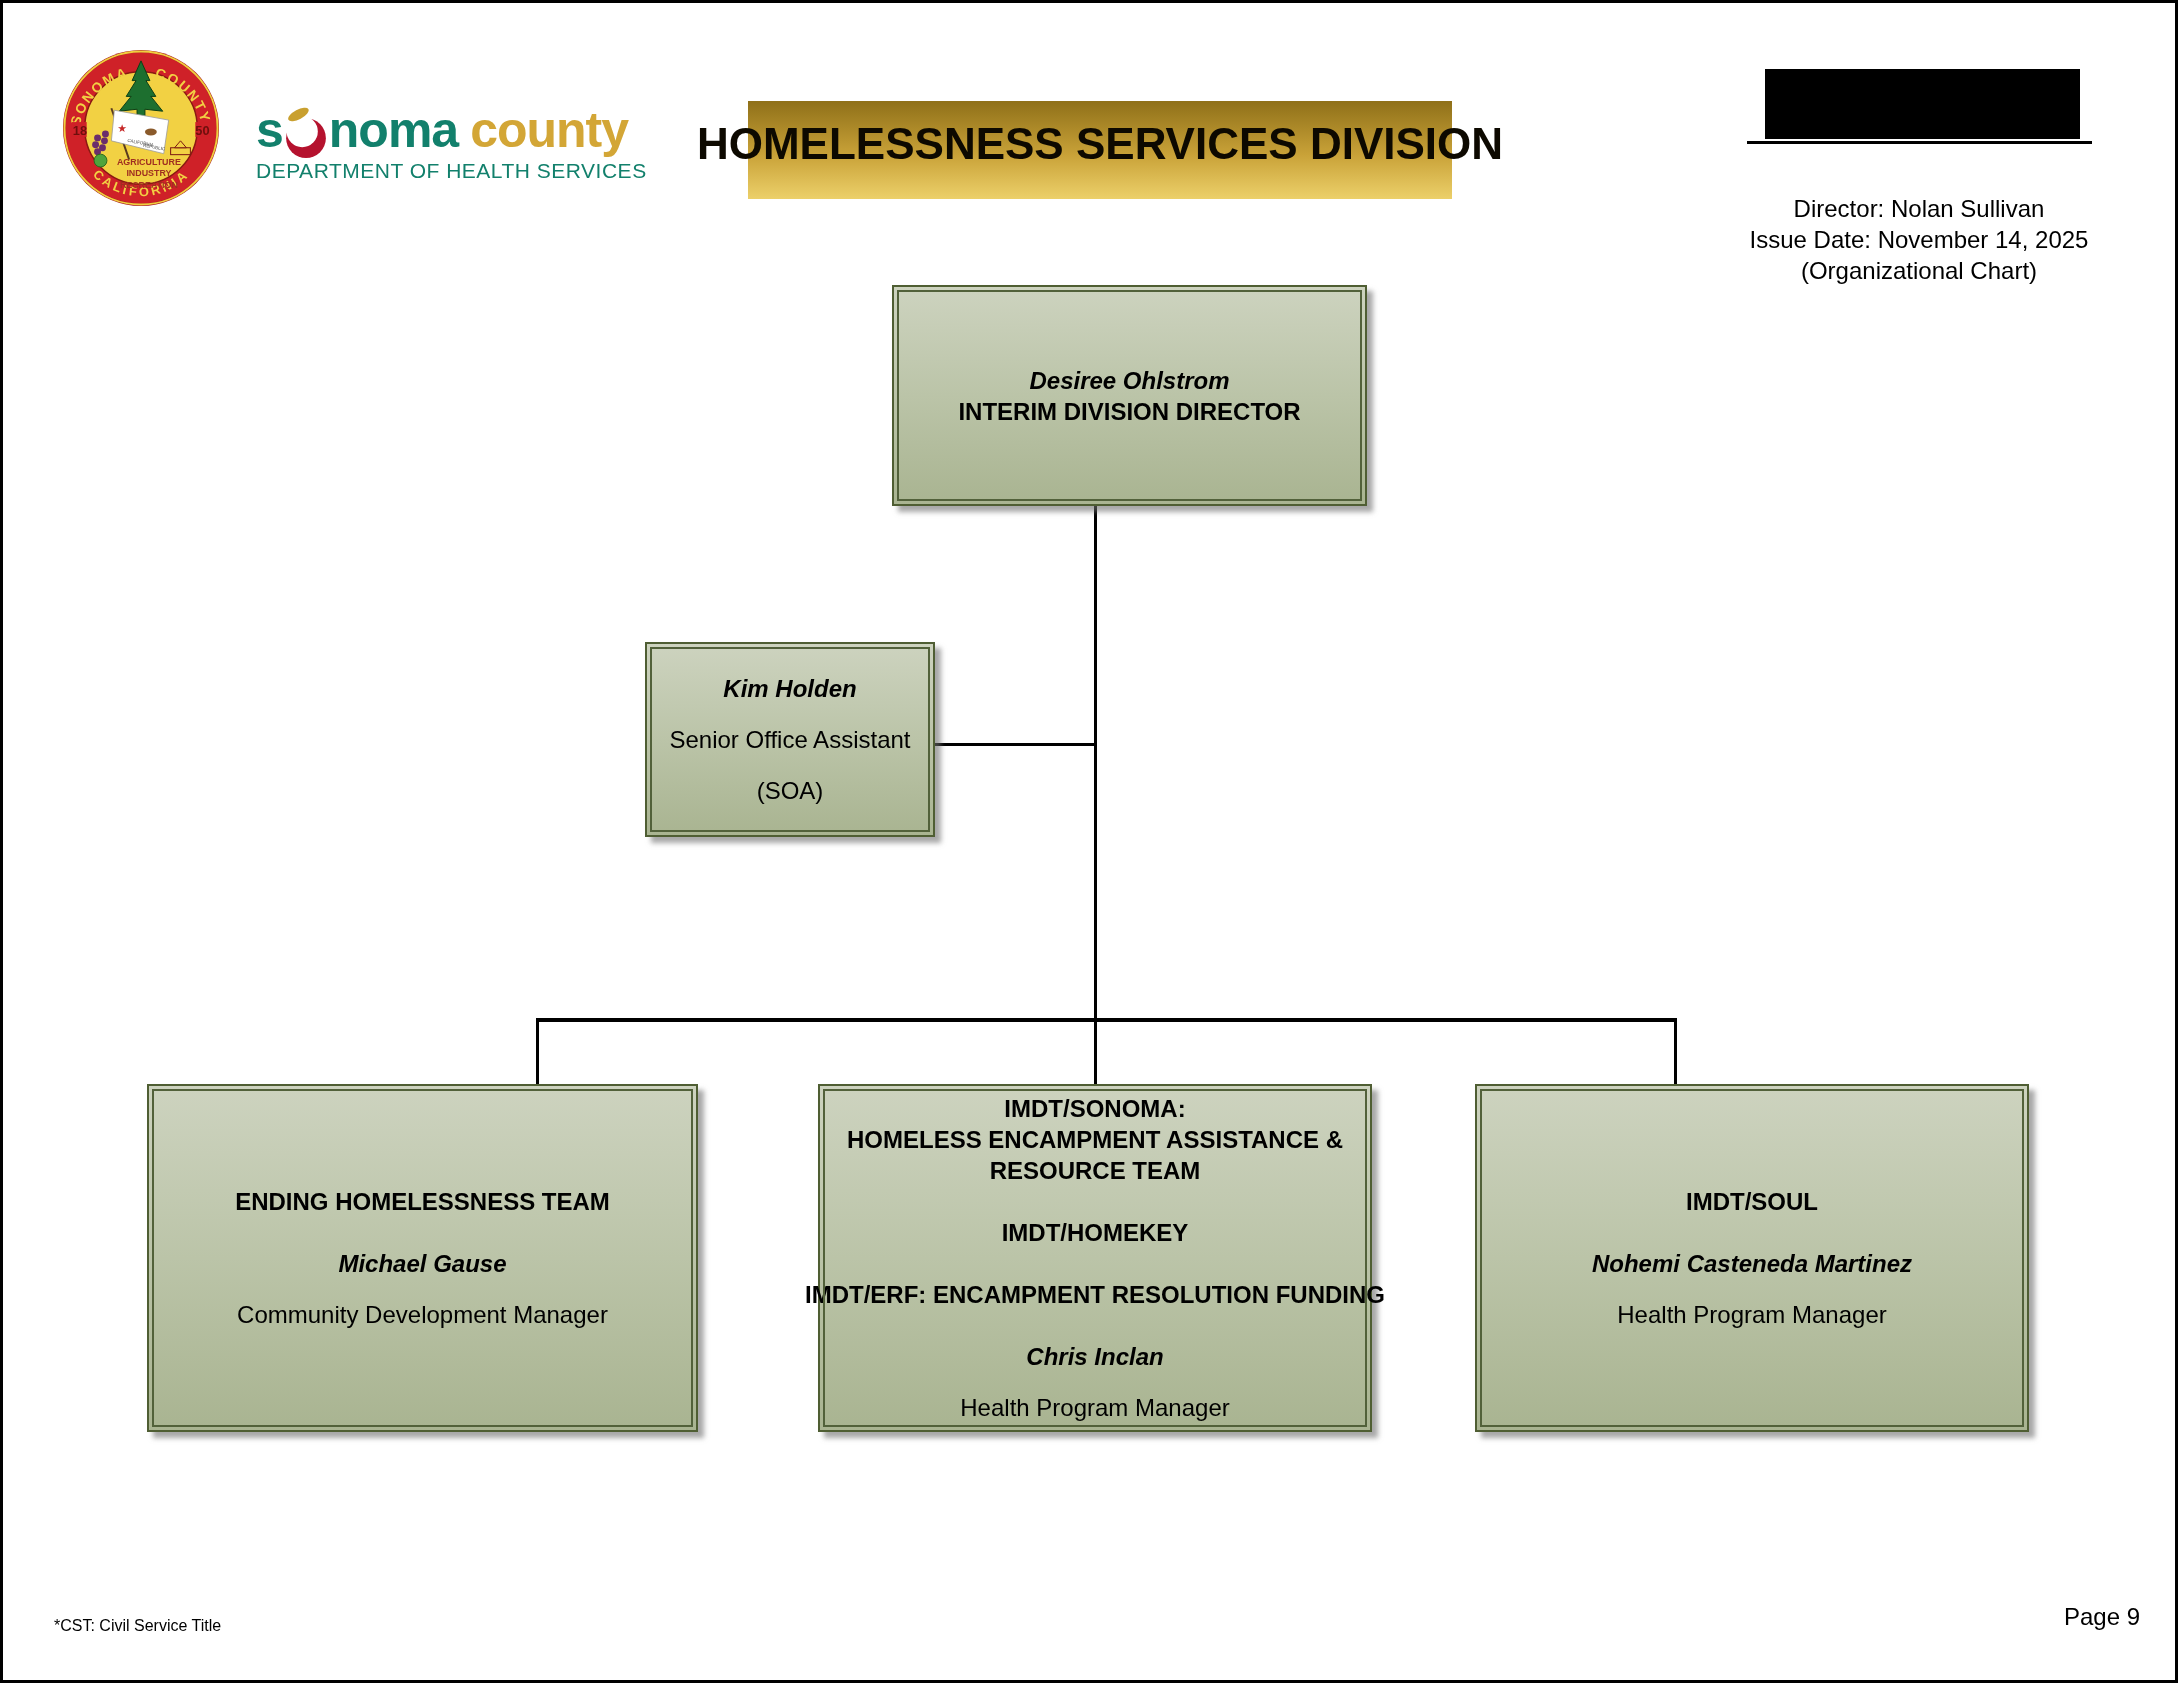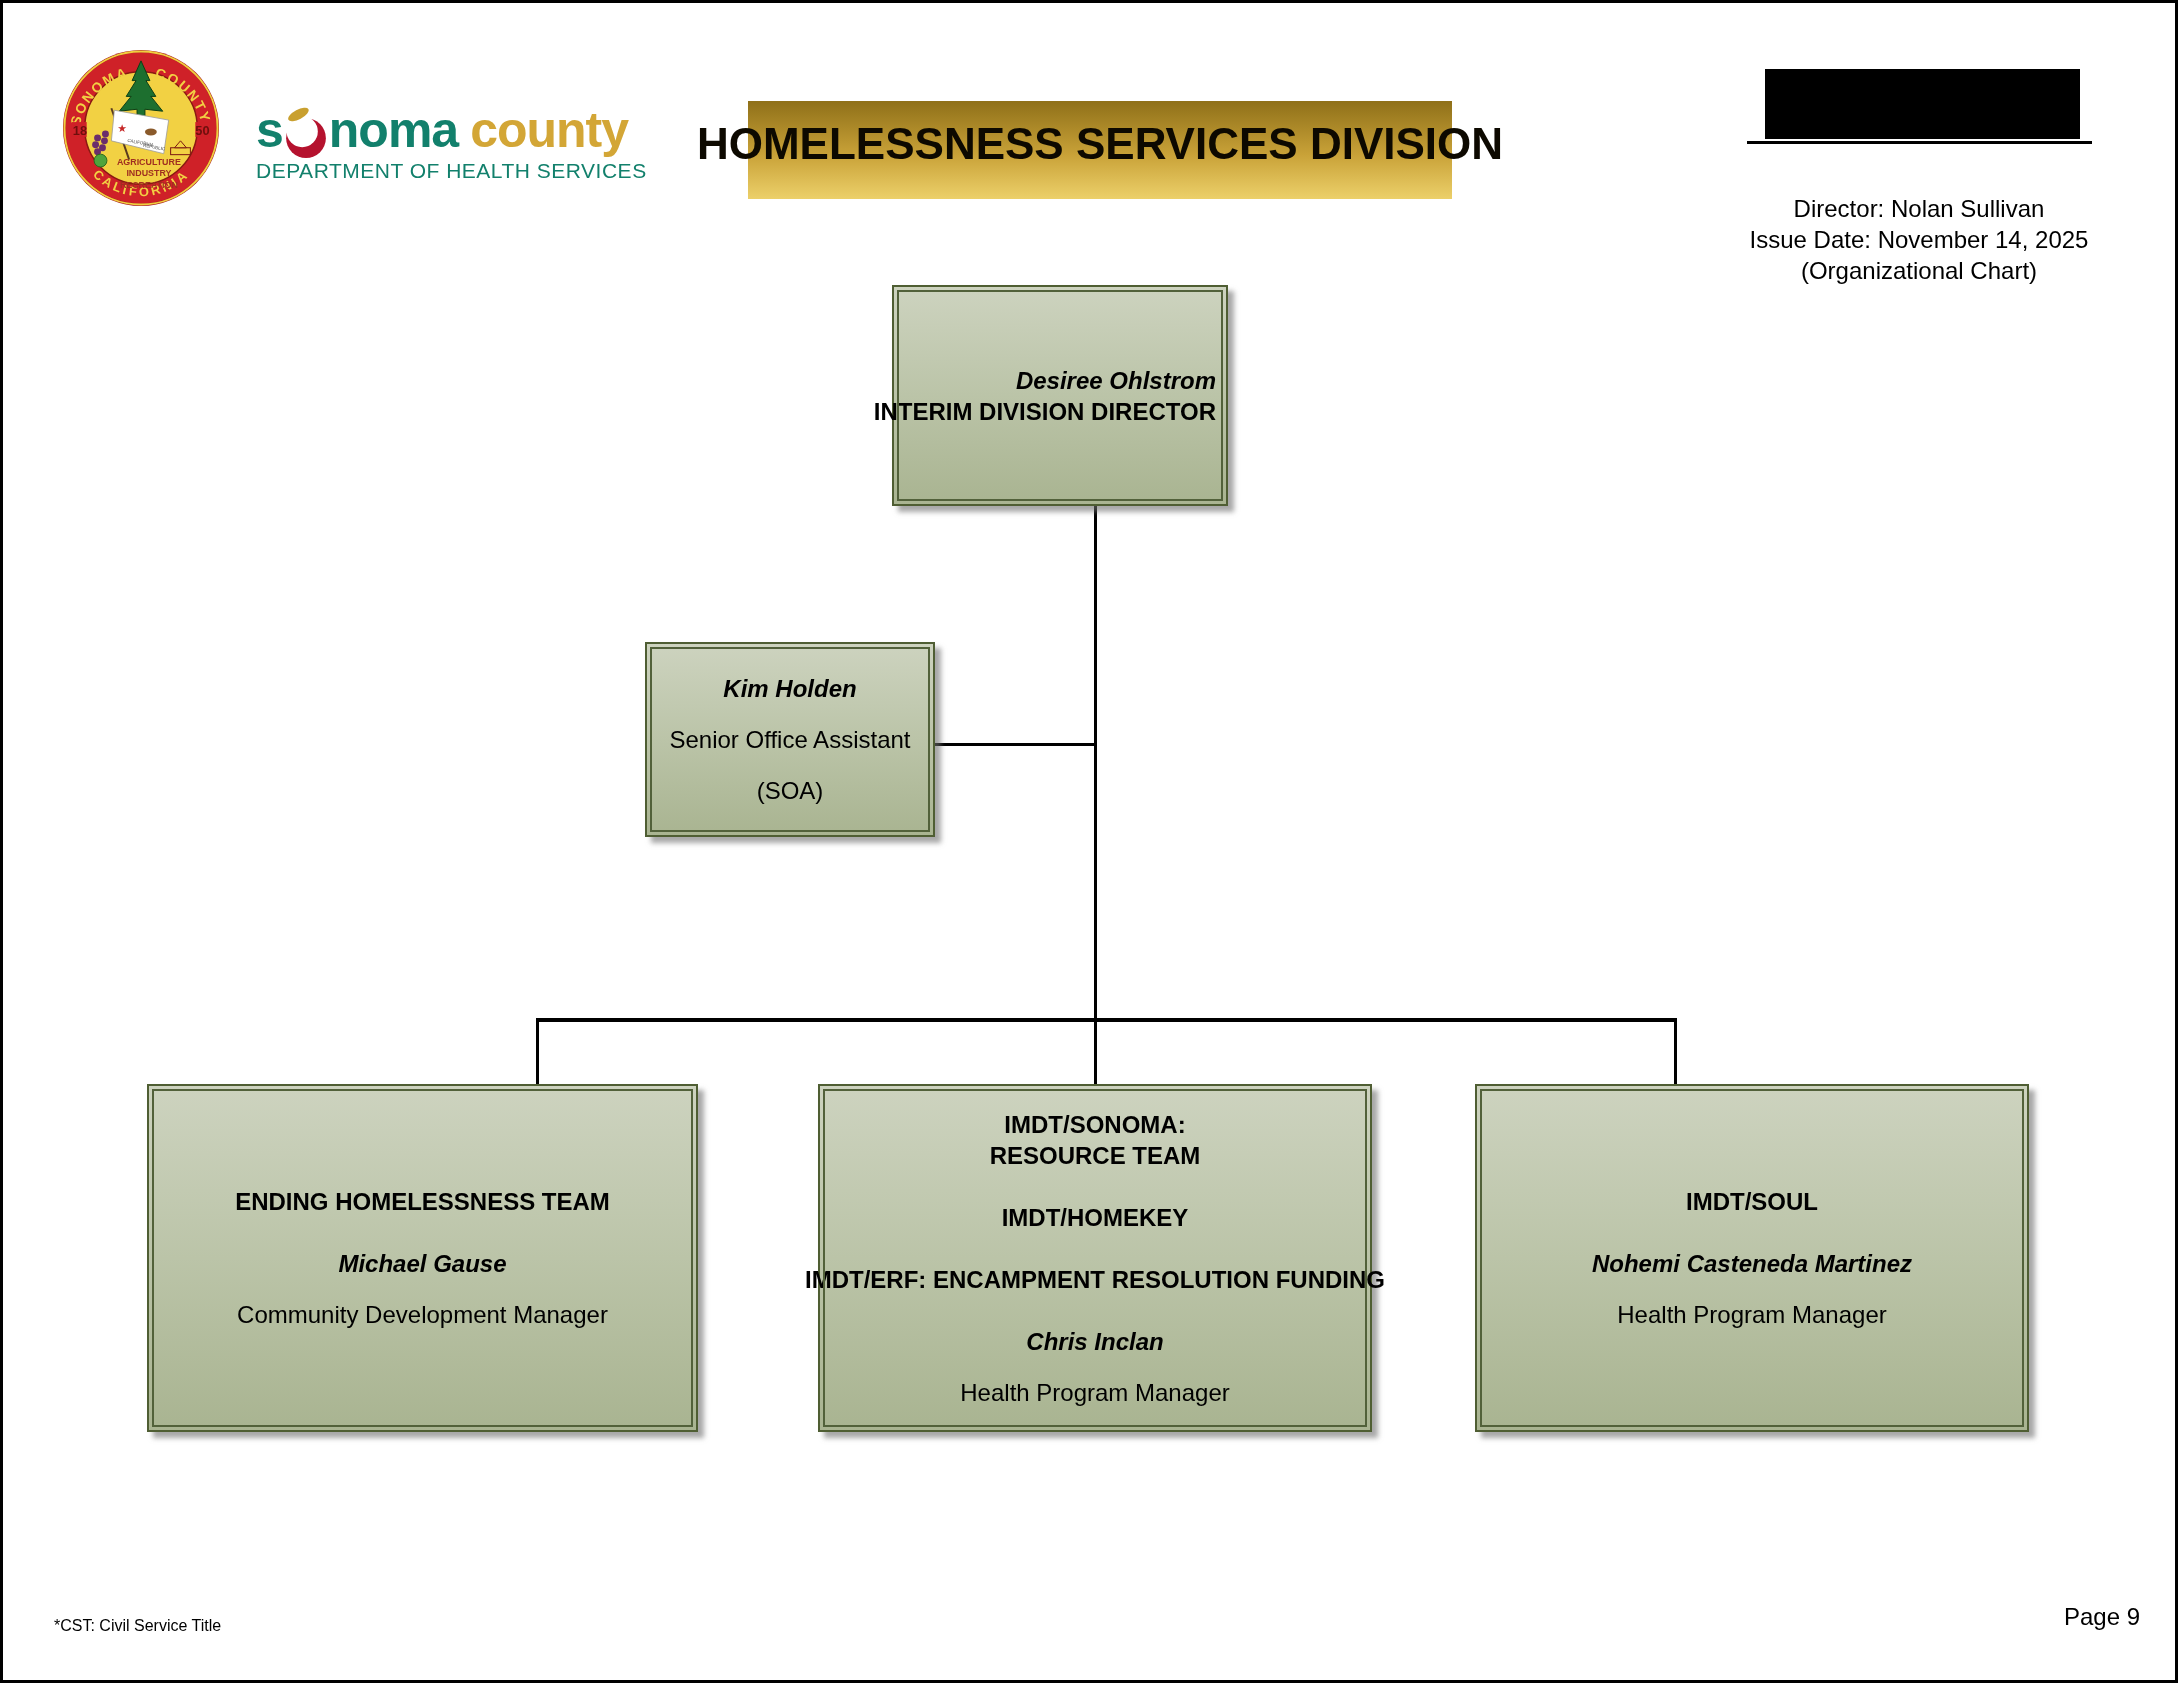--- a/index.html
+++ b/index.html
@@ -35,21 +35,21 @@
     border:2px solid #4f5e33;
     box-shadow:6px 6px 5px rgba(110,110,110,0.6);
     display:flex; flex-direction:column; justify-content:center; align-items:center;
     text-align:center; font-size:24px; line-height:31px; padding:10px;
   }
   .org-box::before{content:""; position:absolute; inset:3px; border:2px solid #52613a; pointer-events:none;}
   .line{min-height:31px; white-space:nowrap;}
   .line-name{font-weight:bold; font-style:italic;}
   .line-bold{font-weight:bold;}
   .line-reg{font-weight:normal;margin-top:20px;}
-  .box-director{left:889px; top:282px; width:336px; height:221px;align-items:flex-end;}
+  .box-director{left:889px; top:282px; width:475px; height:221px;}
   .box-soa{left:642px; top:639px; width:290px; height:195px;}
   .box-team-left{left:144px; top:1081px; width:551px; height:348px;}
   .box-team-mid{left:815px; top:1081px; width:554px; height:348px;}
   .box-team-right{left:1472px; top:1081px; width:554px; height:348px;}
   
   .conn{position:absolute; background:#000;}
   .conn-v-main{left:1091px; top:501px; width:3px; height:582px;}
   .conn-h-soa{left:932px; top:740px; width:161px; height:3px;}
   .conn-h-dist{left:533px; top:1015px; width:1141px; height:4px;}
   .conn-v-left{left:533px; top:1015px; width:3px; height:68px;}
@@ -163,20 +163,21 @@
 
   <div class="org-box box-team-left">
       <div class="line line-bold">ENDING HOMELESSNESS TEAM</div>
       <div class="line line-blank">&nbsp;</div>
       <div class="line line-name">Michael Gause</div>
       <div class="line line-reg">Community Development Manager</div>
     </div>
 
   <div class="org-box box-team-mid">
       <div class="line line-bold">IMDT/SONOMA:</div>
+      <div class="line line-bold">HOMELESS ENCAMPMENT ASSISTANCE &amp;</div>
       <div class="line line-bold">RESOURCE TEAM</div>
       <div class="line line-blank">&nbsp;</div>
       <div class="line line-bold">IMDT/HOMEKEY</div>
       <div class="line line-blank">&nbsp;</div>
       <div class="line line-bold">IMDT/ERF: ENCAMPMENT RESOLUTION FUNDING</div>
       <div class="line line-blank">&nbsp;</div>
       <div class="line line-name">Chris Inclan</div>
       <div class="line line-reg">Health Program Manager</div>
     </div>
 

